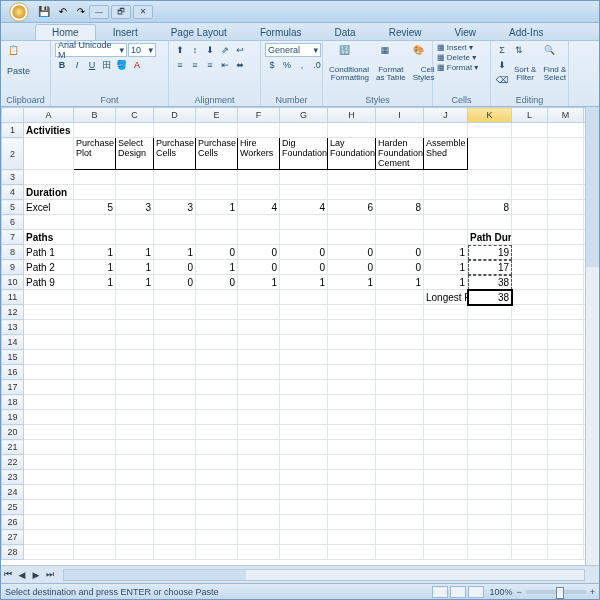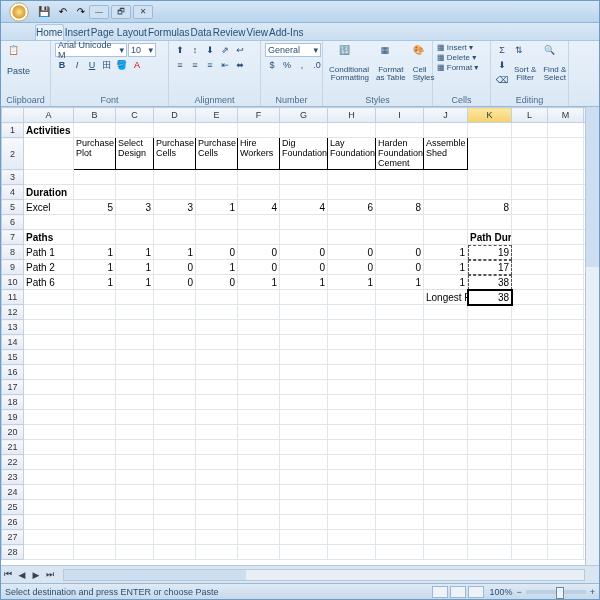--- a/index.html
+++ b/index.html
@@ -10,21 +10,21 @@
   .titlebar { background: linear-gradient(#d7e6f5, #b8d4ed); height: 22px; display: flex; align-items: center; padding: 0 4px; border-bottom: 1px solid #8fb5d9; }
   .office-btn { width: 28px; height: 22px; display: flex; align-items:center; justify-content:center; }
   .office-btn svg { width:20px; height:20px; }
   .qat { display: flex; gap: 2px; margin-left: 4px; }
   .qat-btn { width: 16px; height: 16px; display:flex; align-items:center; justify-content:center; }
   .title { flex: 1; text-align: center; font-size: 11px; color: #3b5e82; }
   .winbtns { display: flex; gap: 2px; }
   .winbtn { width: 20px; height: 14px; background: #cfe2f3; border: 1px solid #9bb9d6; border-radius: 2px; font-size: 8px; display:flex; align-items:center; justify-content:center; color:#345; }
   
   .tabs { background: linear-gradient(#dce9f6, #c8ddf0); height: 18px; display: flex; align-items: flex-end; padding-left: 34px; gap: 1px; font-size: 10px; border-bottom: 1px solid #aac5e0; }
-  .tab { padding: 2px 0; cursor: pointer; color: #2a4f75; }
+  .tab { padding: 2px 16px; cursor: pointer; color: #2a4f75; }
   .tab.active { background: #e8f0f9; border: 1px solid #aac5e0; border-bottom: none; border-radius: 3px 3px 0 0; }
   
   .ribbon { background: linear-gradient(#e9f1fa, #dae8f5); height: 66px; display: flex; border-bottom: 1px solid #9bb9d6; font-size: 9px; color:#2a4f75; }
   .group { border-right: 1px solid #c2d6ea; padding: 2px 4px 0 4px; display: flex; flex-direction: column; justify-content: space-between; }
   .group-body { display:flex; gap:3px; align-items:flex-start; flex:1; }
   .group-label { text-align: center; font-size: 9px; color: #4a6c8f; padding-bottom:1px; }
   .bigbtn { display:flex; flex-direction:column; align-items:center; gap:1px; padding:2px; cursor:pointer; font-size:9px; }
   .bigbtn .ic { width:20px; height:20px; }
   .stack { display:flex; flex-direction:column; gap:1px; }
   .combo { height:14px; background:#fff; border:1px solid #a9c3dd; font-size:9px; padding:0 2px; display:flex; align-items:center; justify-content:space-between; }
@@ -189,21 +189,21 @@
             <span style="white-space:pre;text-align:right;font-size:8px;line-height:1">Conditional
 Formatting</span>
           </div>
         <div class="bigbtn">
             <span class="ic">▦</span>
             <span style="white-space:pre;text-align:center;font-size:8px;line-height:1">Format
 as Table</span>
           </div>
         <div class="bigbtn">
             <span class="ic">🎨</span>
-            <span style="white-space:pre;text-align:left;font-size:8px;line-height:1">Cell
+            <span style="white-space:pre;text-align:right;font-size:8px;line-height:1">Cell
 Styles</span>
           </div>
       </div>
       <div class="group-label">Styles</div>
     </div>
     <div class="group" style="width:58px">
       <div class="group-body stack" style="font-size:8px">
         <div>▦ <span>Insert</span> ▾</div>
         <div>▦ <span>Delete</span> ▾</div>
         <div>▦ <span>Format</span> ▾</div>
@@ -402,21 +402,21 @@
               <td class="num" style="">0</td>
               <td class="num" style="">0</td>
               <td class="num" style="">1</td>
               <td class="num marquee" style="">17</td>
               <td class="" style=""></td>
               <td class="" style=""></td>
               <td class="" style=""></td>
             </tr>
             <tr>
               <th class="rowh">10</th>
-              <td class="txt" style="">Path 6</td>
+              <td class="txt" style="">Path 9</td>
               <td class="num" style="">1</td>
               <td class="num" style="">1</td>
               <td class="num" style="">0</td>
               <td class="num" style="">0</td>
               <td class="num" style="">1</td>
               <td class="num" style="">1</td>
               <td class="num" style="">1</td>
               <td class="num" style="">1</td>
               <td class="num" style="">1</td>
               <td class="num marquee" style="">38</td>

